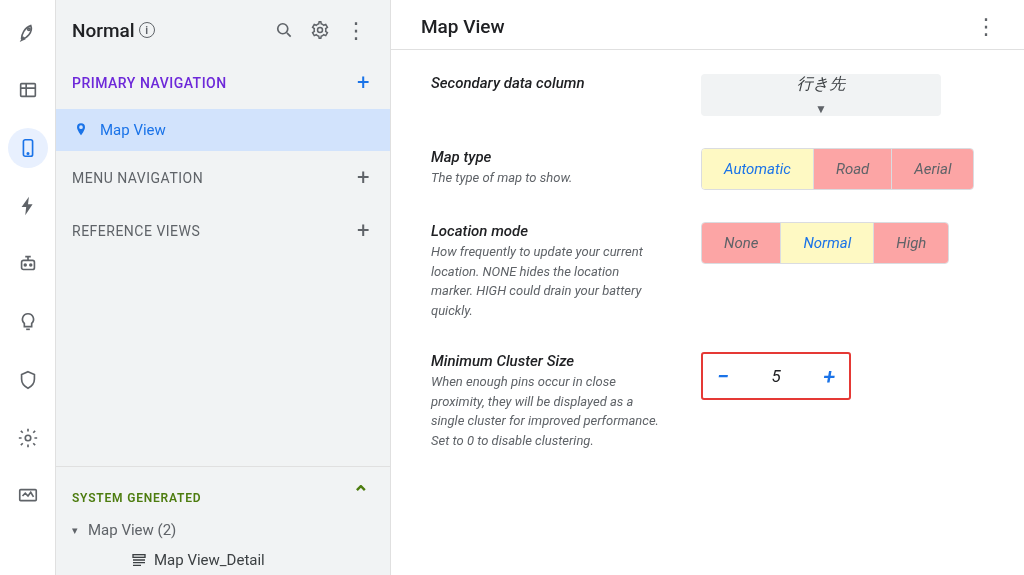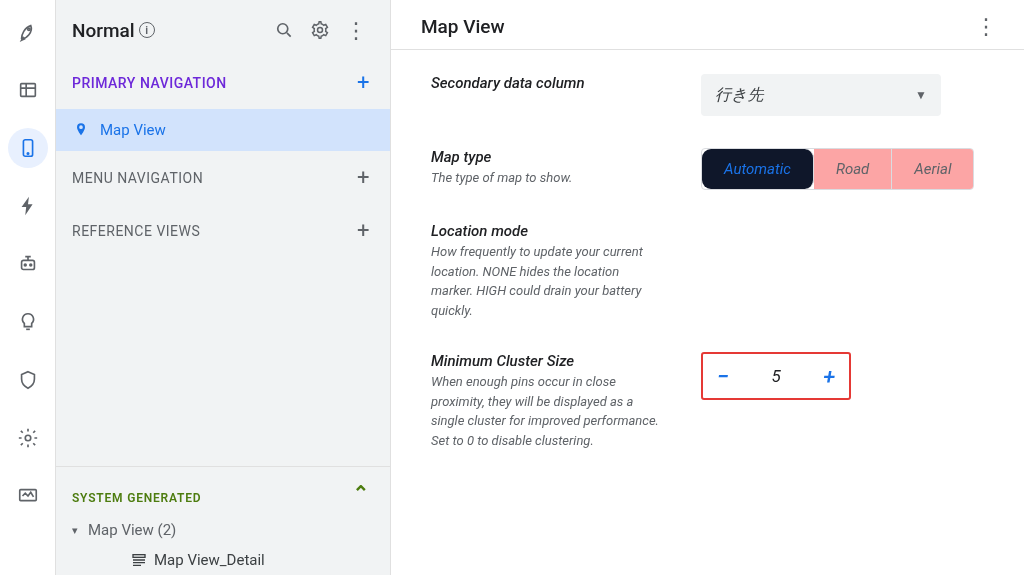--- a/index.html
+++ b/index.html
@@ -141,34 +141,35 @@
     align-items:flex-start;
   }
   .select-box {
     width: 240px; height: 42px;
     background:#f1f3f4;
     display:flex; align-items:center;
     padding: 0 14px;
     border-radius: 4px;
     font-size:16px; color:#3c4043;
     justify-content: space-between;
+    flex-direction: column;
   }
   .select-box .caret { color:#5f6368; font-size:12px;}
   .seg-group {
     display:flex; border:1px solid #dadce0; border-radius:4px; overflow:hidden;
     height:42px;
   }
   .seg {
     padding: 0 22px; display:flex; align-items:center;
     font-size:15px; color:#5f6368;
     border-right:1px solid #dadce0;
     background:#fca5a5;
   }
   .seg:last-child { border-right:none;}
-  .seg.active { background:#0f172a; color:#1a73e8;border-radius:9px;}
+  .seg.active { background:#fef9c3; color:#1a73e8;}
   .stepper {
     display:flex; align-items:center;
     border:2.5px solid #e53935;
     border-radius:3px;
     width:150px; height:48px;
     justify-content:space-between;
     padding: 0 14px;
   }
   .stepper .step-btn { color:#1a73e8; font-size:22px; font-weight:500; }
   .stepper .step-val { font-size:17px; color:#202124; }
@@ -339,20 +340,27 @@
           <div class="seg">Aerial</div>
         </div>
       </div>
     </div>
 
     <div class="form-row">
       <div class="form-label-col">
         <div class="form-label-title">Location mode</div>
         <div class="form-label-desc">How frequently to update your current location. NONE hides the location marker. HIGH could drain your battery quickly.</div>
       </div>
+      <div class="form-control-col">
+        <div class="seg-group">
+          <div class="seg">None</div>
+          <div class="seg active">Normal</div>
+          <div class="seg">High</div>
+        </div>
+      </div>
     </div>
 
     <div class="form-row">
       <div class="form-label-col">
         <div class="form-label-title">Minimum Cluster Size</div>
         <div class="form-label-desc">When enough pins occur in close proximity, they will be displayed as a single cluster for improved performance. Set to 0 to disable clustering.</div>
       </div>
       <div class="form-control-col">
         <div class="stepper">
           <span class="step-btn">−</span>

